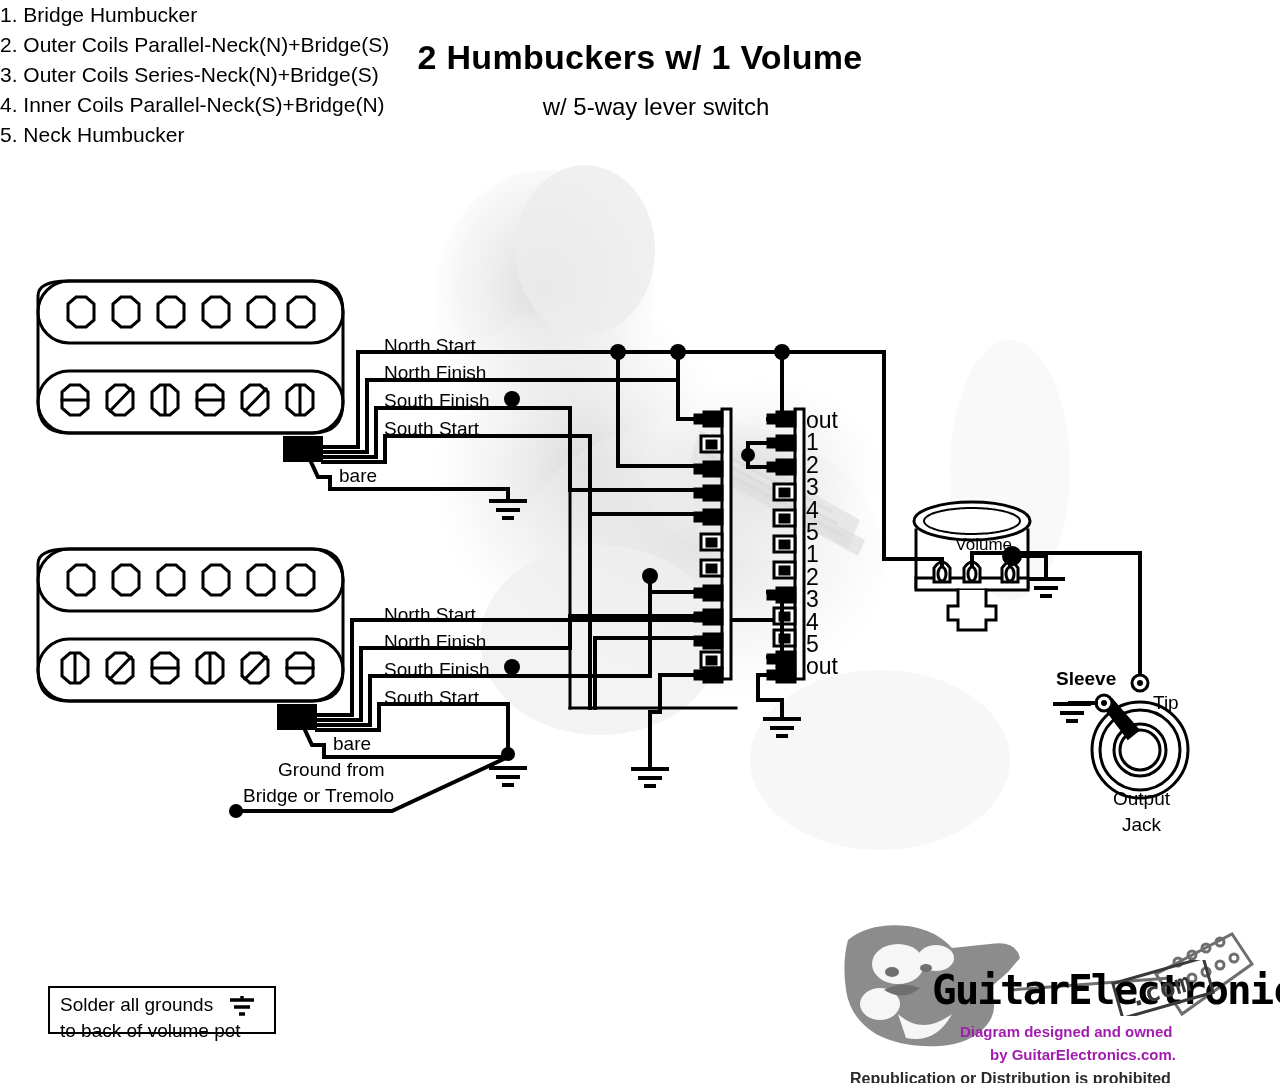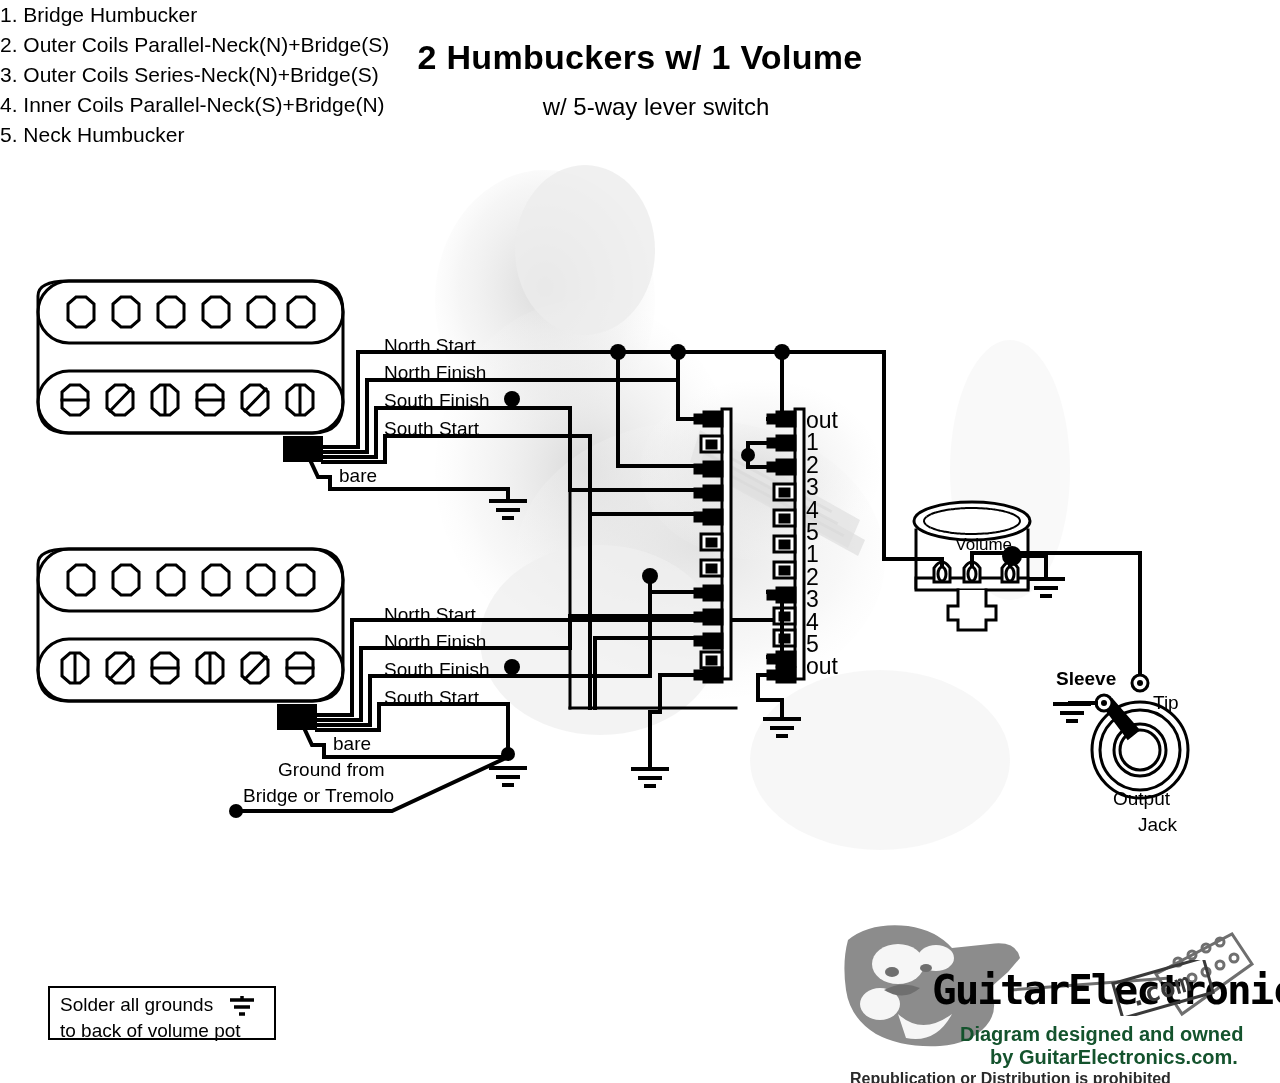--- a/index.html
+++ b/index.html
@@ -8,28 +8,28 @@
        font-family:"Liberation Sans","DejaVu Sans",sans-serif;color:#000;}
   #stage{position:absolute;left:0;top:0;width:1280px;height:1083px;}
   svg.layer{position:absolute;left:0;top:0;width:1280px;height:1083px;}
   .txt{position:absolute;white-space:nowrap;line-height:1;}
   #title{left:0;top:40px;width:1280px;text-align:center;font-size:34px;font-weight:bold;letter-spacing:.3px;}
   #subtitle{left:0;top:95px;width:1280px;text-align:center;font-size:24px;margin-left:16px;}
   #legend{left:744px;top:144px;font-size:21px;}
   #legend div{height:30px;line-height:30px;}
   .wlabel{font-size:19px;}
   .smalltxt{font-size:19px;}
-  #notebox{position:absolute;left:48px;top:986px;width:228px;height:54px;
+  #notebox{position:absolute;left:48px;top:986px;width:228px;height:48px;
            border:2px solid #000;box-sizing:border-box;}
   #notebox .l1{position:absolute;left:10px;top:6px;font-size:19px;}
   #notebox .l2{position:absolute;left:10px;top:32px;font-size:19px;}
   #footerwrap{position:absolute;left:840px;top:918px;width:420px;height:160px;}
   #logoText{position:absolute;left:92px;top:48px;font-size:41px;font-weight:bold;
             font-family:"DejaVu Sans Mono",monospace;letter-spacing:-2px;}
-  .fline{position:absolute;font-size:20px;font-weight:bold;color:#14532d;}
+  .fline{position:absolute;font-size:15px;font-weight:bold;color:#a21caf;}
   #f1{left:120px;top:105px;}
   #f2{left:150px;top:128px;}
   #f3{left:10px;top:152px;font-size:16px;color:#2a2a2a;}
 </style>
 </head>
 <body>
 
 <div id="stage">
 
   <svg class="layer" viewBox="0 0 1280 1083">
@@ -409,21 +409,21 @@
     <div>4</div>
     <div>5</div>
     <div>out</div>
   </div>
 
   <div class="txt" style="left:934px;top:536px;width:78px;text-align:right;font-size:17px;">Volume</div>
 
   <div class="txt smalltxt" style="left:1056px;top:669px;font-weight:bold;">Sleeve</div>
   <div class="txt smalltxt" style="left:1153px;top:669px;margin-top:24px;">Tip</div>
   <div class="txt smalltxt" style="left:1113px;top:789px;">Output</div>
-  <div class="txt smalltxt" style="left:1122px;top:815px;margin-left:16px;">Jack</div>
+  <div class="txt smalltxt" style="left:1122px;top:815px;">Jack</div>
 
   <div id="notebox">
     <div class="l1">Solder all grounds</div>
     <svg style="position:absolute;left:175px;top:8px;" width="34" height="22">
       <g stroke="#000" stroke-width="3.5" fill="none">
         <line x1="5" y1="4" x2="29" y2="4"></line>
         <line x1="9" y1="11" x2="25" y2="11"></line>
         <line x1="14" y1="18" x2="20" y2="18"></line>
         <line x1="17" y1="0" x2="17" y2="4"></line>
       </g>

